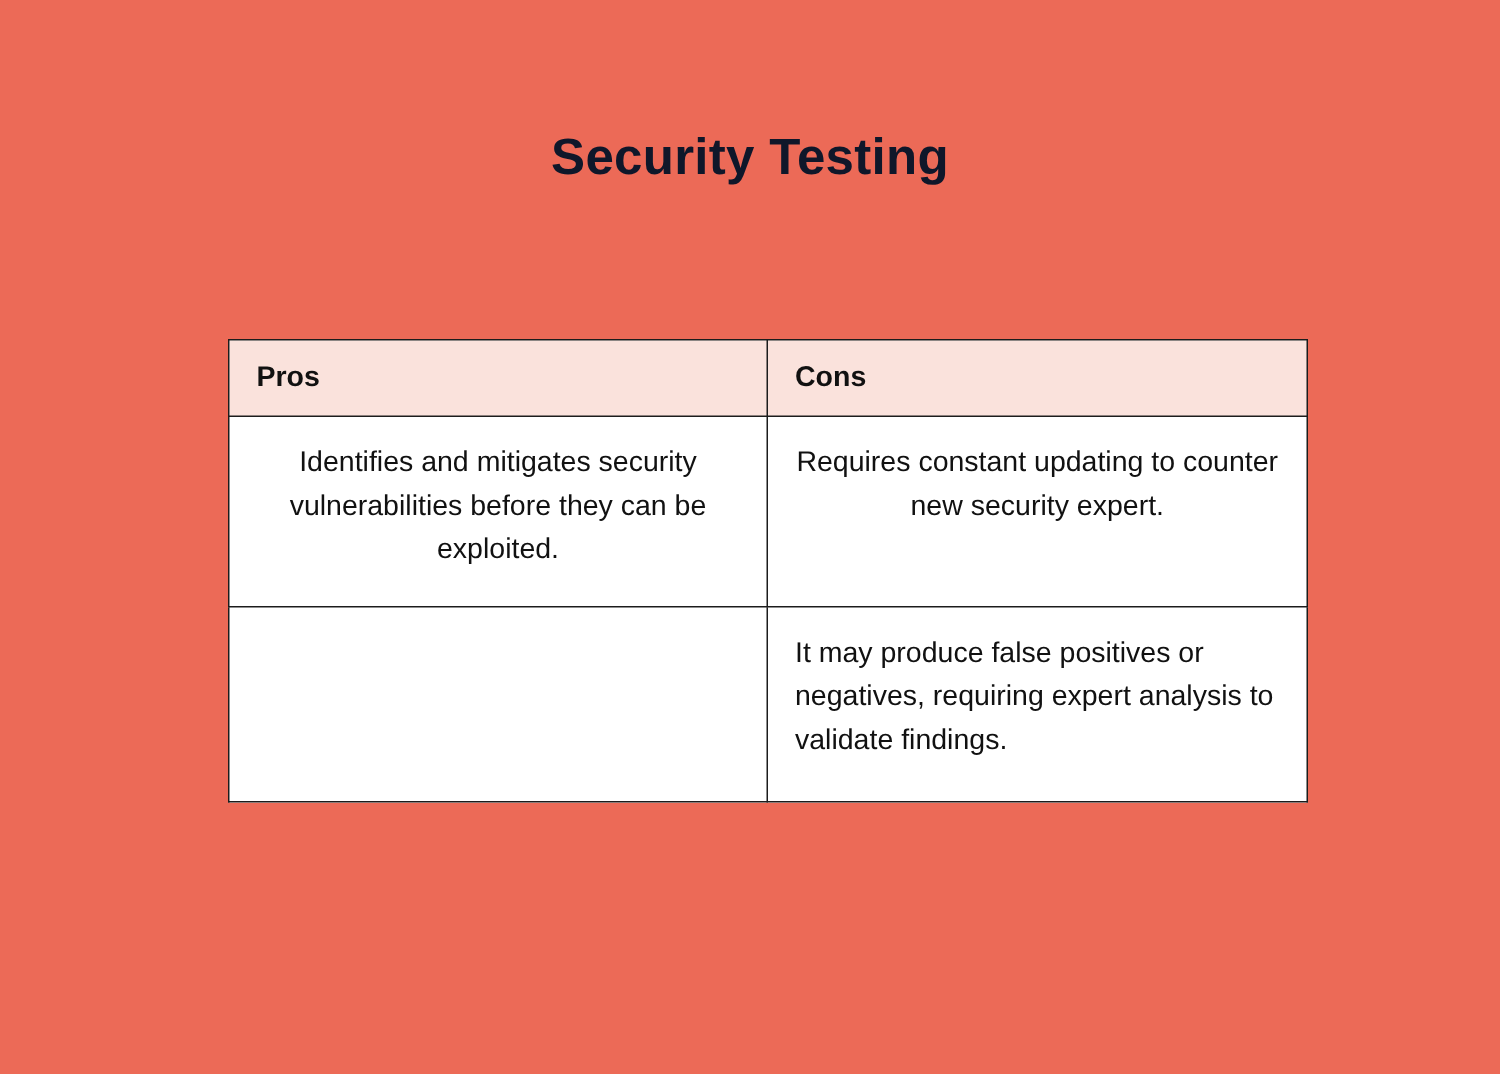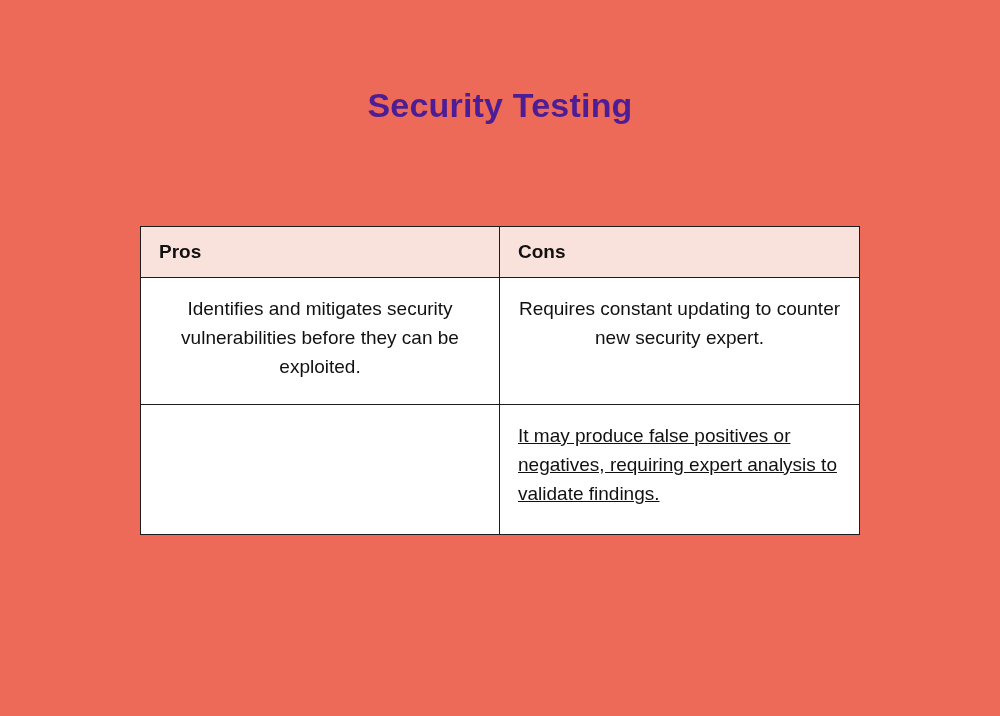--- a/index.html
+++ b/index.html
@@ -18,29 +18,29 @@
     width: 1000px;
     height: 716px;
     box-sizing: border-box;
   }
   .page-title {
     position: absolute;
     top: 83px;
     left: 0;
     width: 1000px;
     text-align: center;
-    color: #4c1d95;
+    color: #0f172a;
     font-size: 34px;
     font-weight: bold;
     letter-spacing: 0.2px;
     line-height: 44px;
   }
   .table-wrap {
     position: absolute;
-    left: 140px;
+    left: 152px;
     top: 226px;
     width: 719px;
   }
   table.proscons {
     border-collapse: collapse;
     width: 719px;
     table-layout: fixed;
     background: #ffffff;
     border: 1.5px solid #1c1c1c;
   }
@@ -64,21 +64,21 @@
     height: 22px;
   }
   table.proscons tbody td {
     background: #ffffff;
     font-size: 19px;
     font-weight: normal;
     line-height: 29px;
   }
   tbody tr.row-1 td { height: 92px; text-align: center; }
   tbody tr.row-2 td { height: 96px; }
-  tbody tr.row-3 td { height: 95px; text-decoration: underline; }
+  tbody tr.row-3 td { height: 95px; }
   td.empty-cell { padding: 0; }
 </style>
 </head>
 <body>
 
 <div class="page">
 
   <div class="page-title">Security Testing</div>
 
   <div class="table-wrap">

